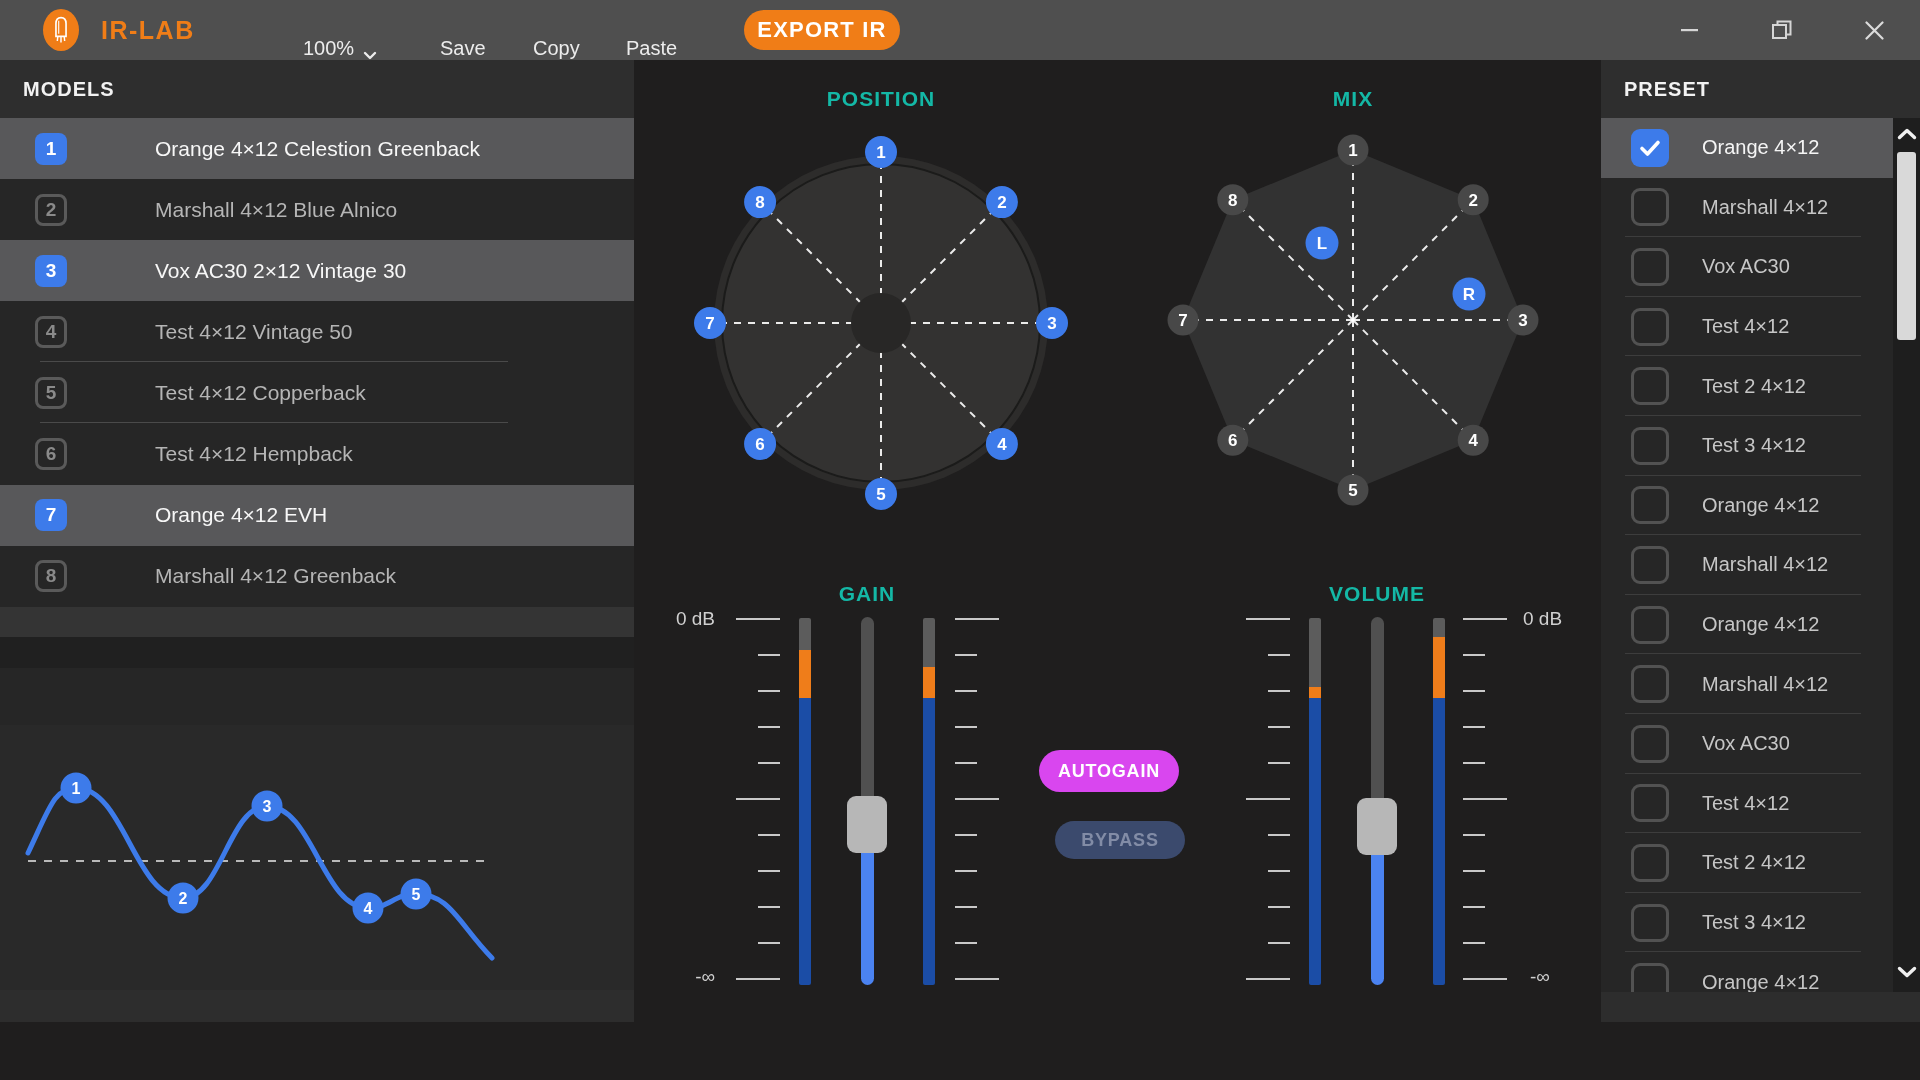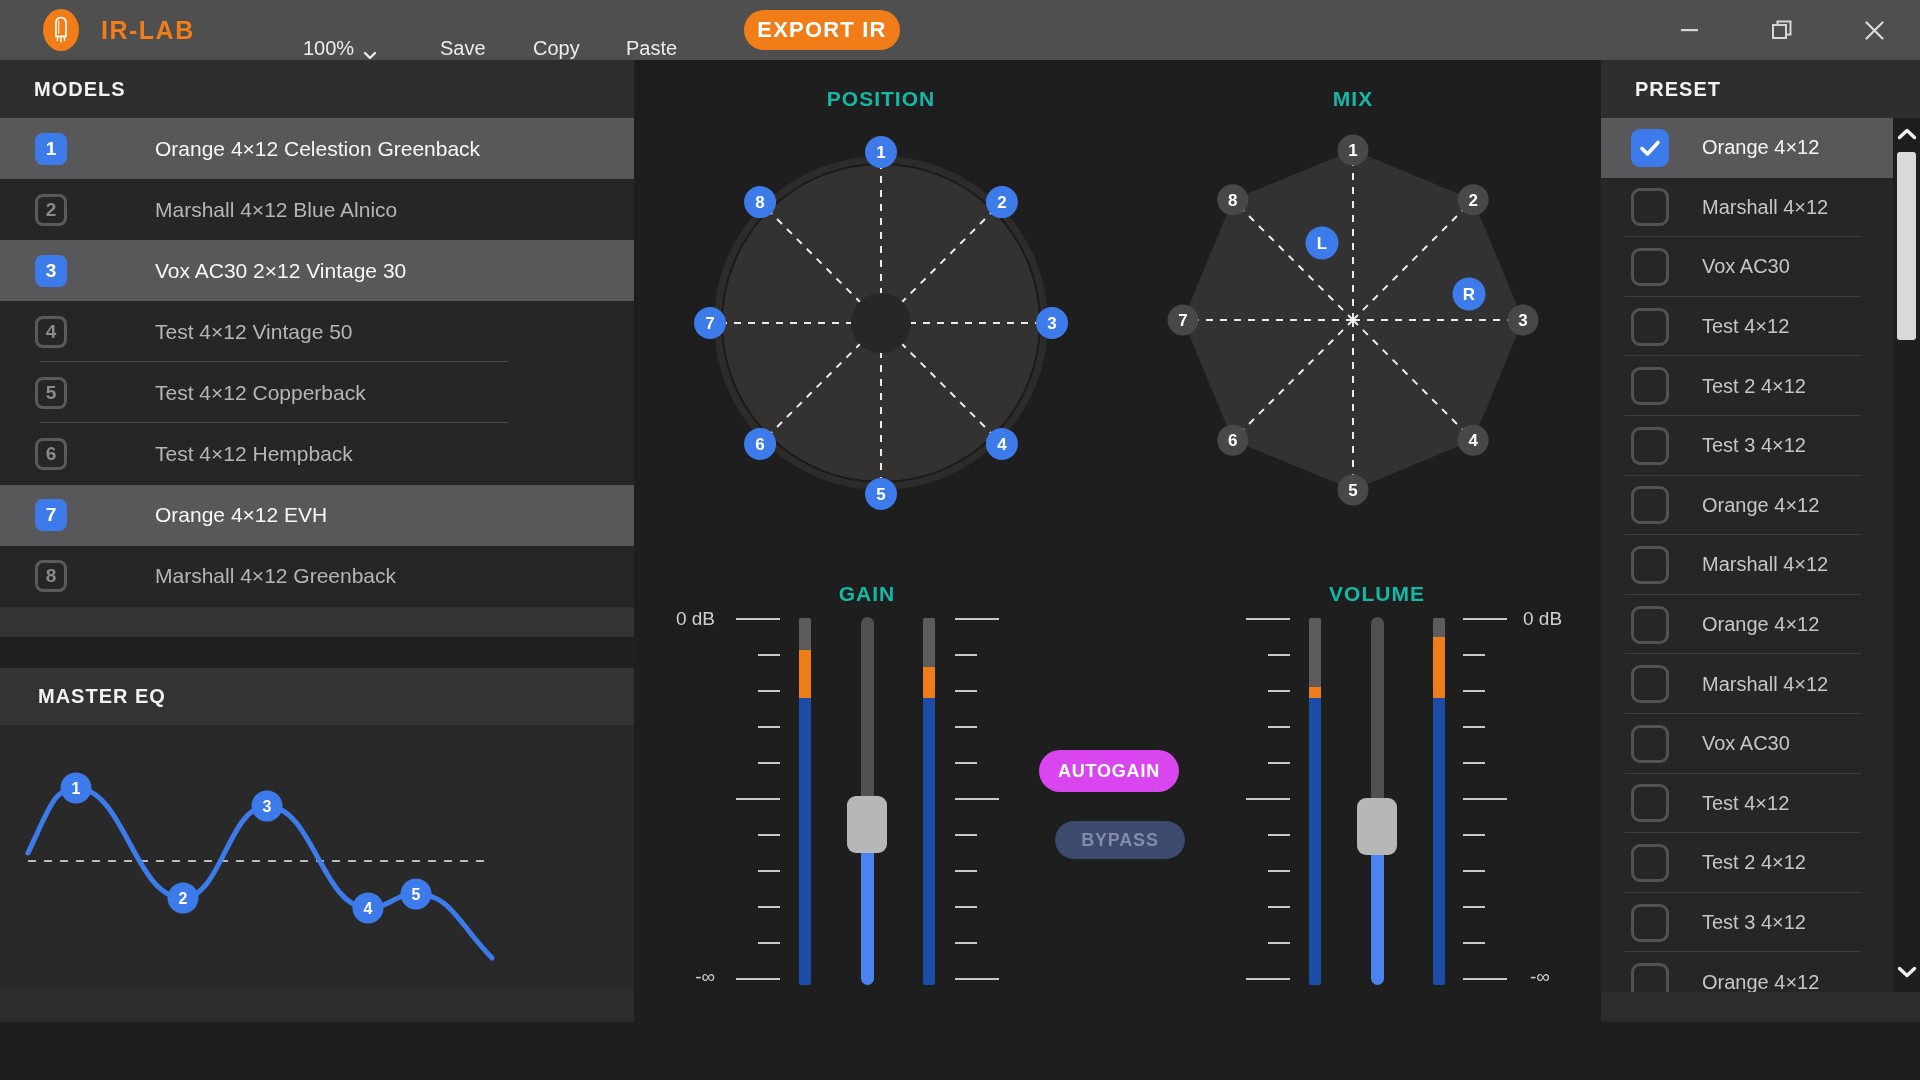--- a/index.html
+++ b/index.html
@@ -19,21 +19,21 @@
     color:#fff;font-size:22px;font-weight:700;letter-spacing:1.2px;}
   .win-btn{position:absolute;top:15px;width:30px;height:30px;display:flex;align-items:center;justify-content:center;}
 
   
   .content{position:absolute;left:0;top:60px;width:1920px;height:962px;}
   .left-panel{position:absolute;left:0;top:0;width:634px;height:962px;background:#262626;}
   .center-panel{position:absolute;left:634px;top:0;width:967px;height:962px;background:#1f1e1e;}
   .right-panel{position:absolute;left:1601px;top:0;width:319px;height:962px;background:#262626;}
 
   .panel-header{position:absolute;left:0;right:0;height:58px;background:#2e2e2e;
-    display:flex;align-items:center;color:#f2f2f2;font-size:20px;font-weight:700;letter-spacing:1px;padding-left:34px;box-sizing:border-box;}
+    display:flex;align-items:center;color:#f2f2f2;font-size:20px;font-weight:700;letter-spacing:1px;padding-left:23px;box-sizing:border-box;}
 
   
   .models-list{position:absolute;left:0;top:58px;width:634px;}
   .model-row{position:relative;height:61.1px;display:flex;align-items:center;}
   .model-row.selected{background:#58585a;}
   .model-badge{position:absolute;left:35px;width:32px;height:32px;border-radius:8px;
     border:3px solid #5a5a5a;box-sizing:border-box;display:flex;align-items:center;justify-content:center;
     color:#8a8a8a;font-size:19px;font-weight:700;}
   .model-row.selected .model-badge{border:none;background:#3d7bea;color:#fff;}
   .model-label{position:absolute;left:155px;color:#b5b5b5;font-size:21px;}
@@ -173,21 +173,20 @@
             <div class="model-badge">7</div>
             <span class="model-label">Orange 4×12 EVH</span>
           </div>
           <div class="model-row">
             <div class="model-badge">8</div>
             <span class="model-label">Marshall 4×12 Greenback</span>
           </div>
         </div>
       <div class="filler-strip"></div>
       <div class="section-gap"></div>
-      <div class="eq-header">MASTER EQ</div>
       <div class="eq-chart">
         <svg id="eq-svg" width="634" height="265" viewBox="0 0 634 265">
             <line x1="28" y1="136" x2="490" y2="136" stroke="#b9b9b9" stroke-width="2" stroke-dasharray="8 8"></line>
             <path d="M 28 128 C 49.6 82.5, 54.4 63, 76 63 C 124.15 63, 134.85 173, 183 173 C 220.8 173, 229.2 81, 267 81 C 312.45 81, 322.55 183, 368 183 C 389.6 183, 394.4 169, 416 169 C 450.2 169, 457.8 197.8, 492 233" fill="none" stroke="#3d7bea" stroke-width="5" stroke-linecap="round"></path>
             <g>
               <circle cx="76" cy="63" r="15.5" fill="#3d7bea"></circle>
               <text x="76" y="63" fill="#fff" font-size="16" font-weight="700" text-anchor="middle" dy="0.36em" font-family="Liberation Sans, DejaVu Sans, sans-serif">1</text>
             </g>
             <g>
               <circle cx="183" cy="173" r="15.5" fill="#3d7bea"></circle>

